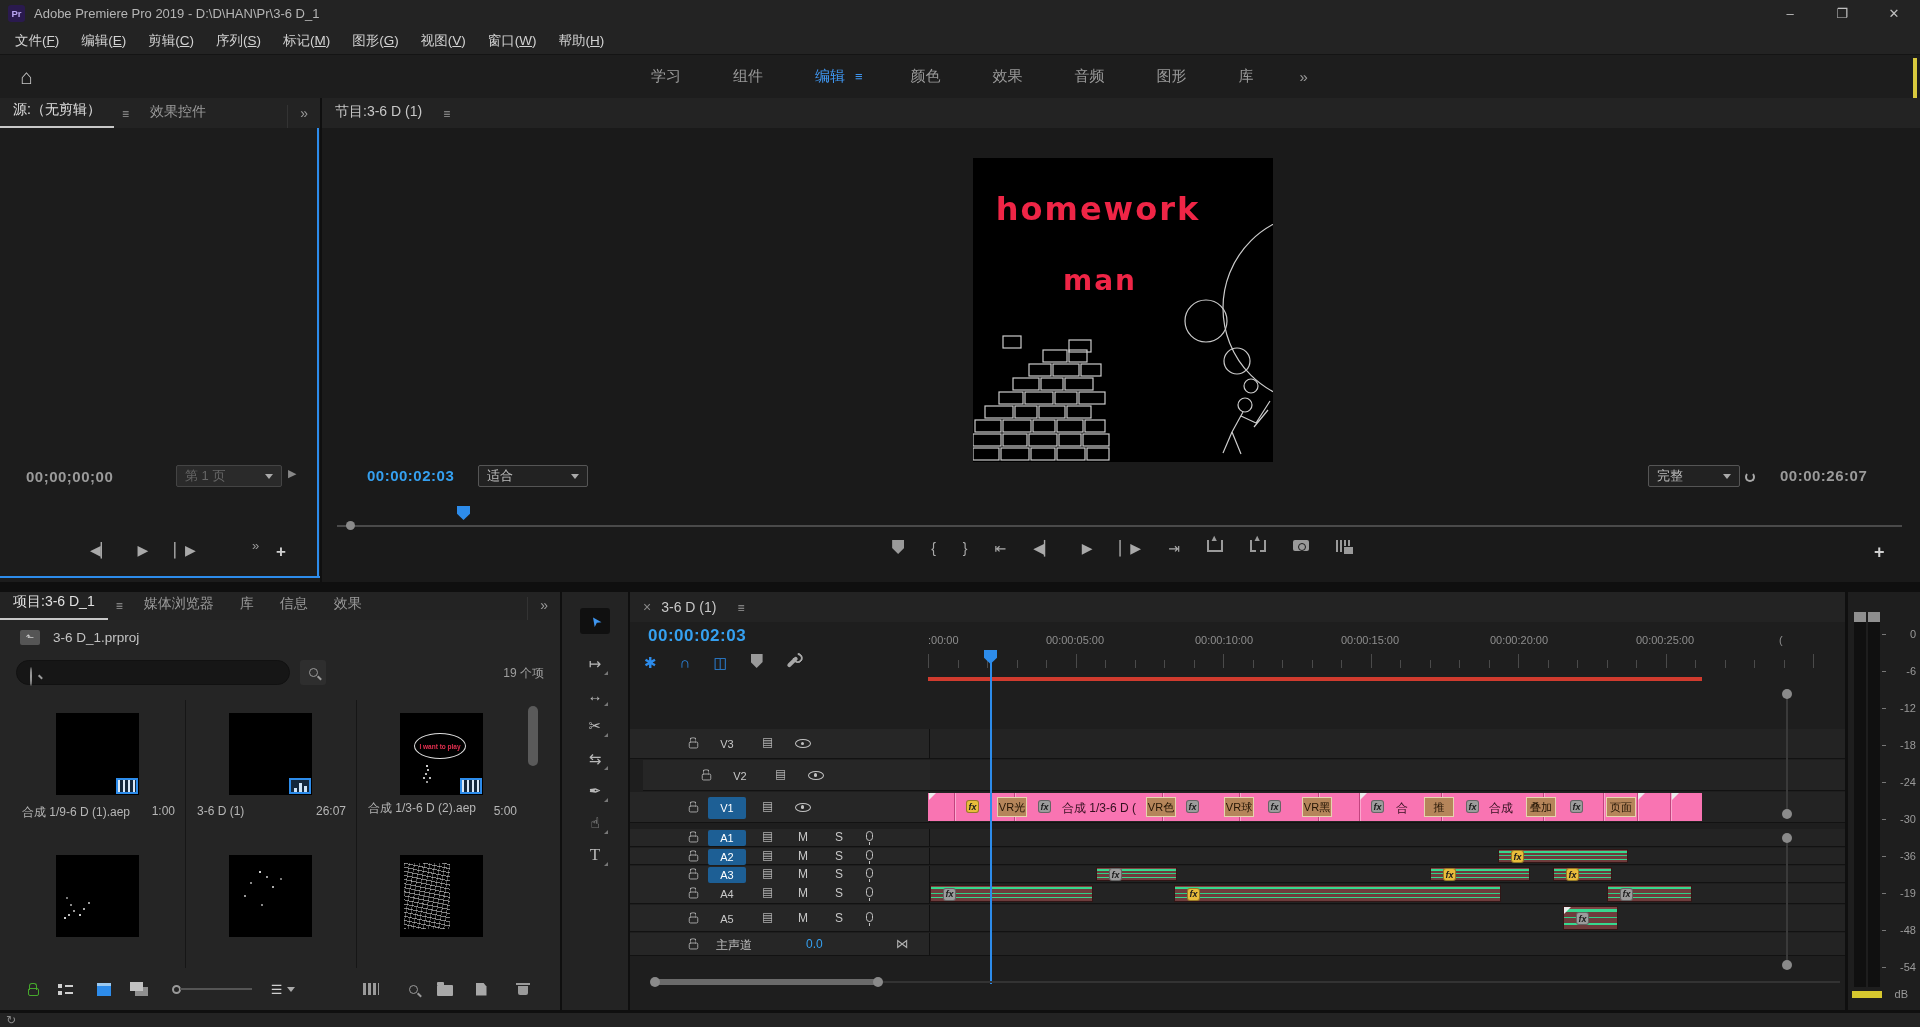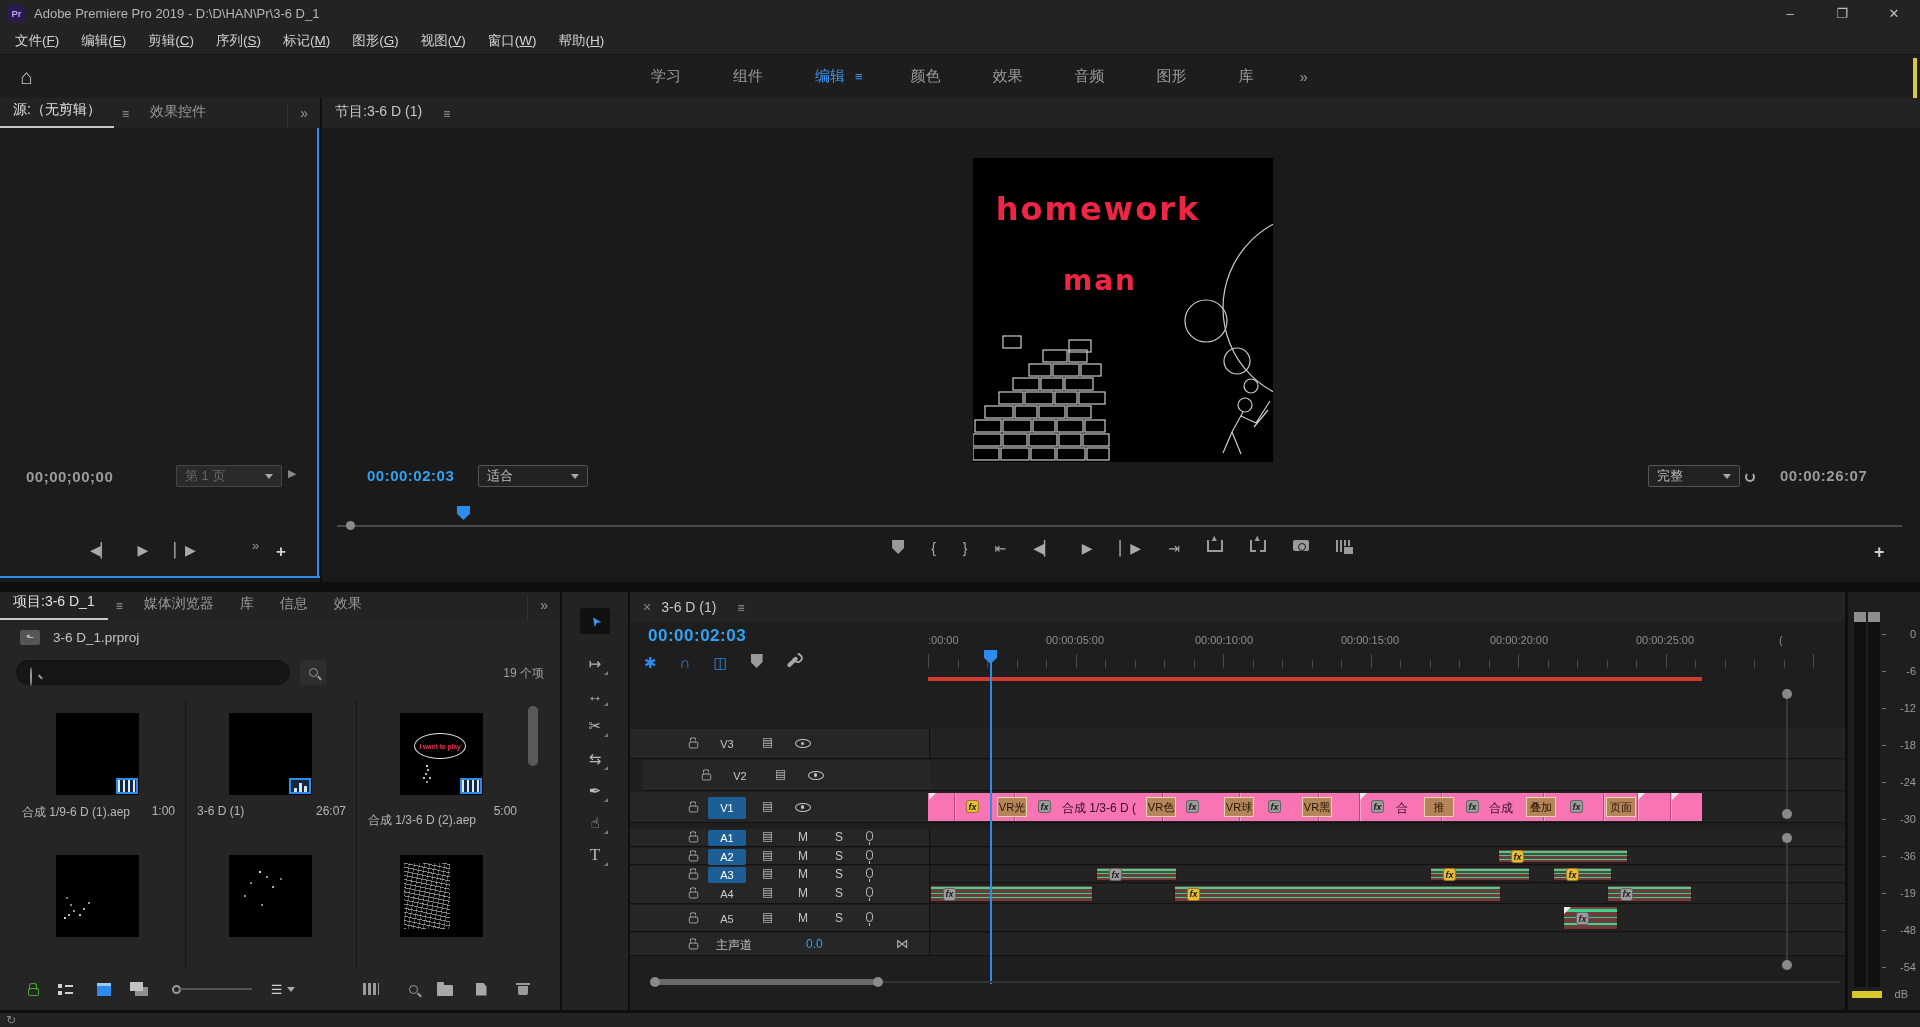--- a/index.html
+++ b/index.html
@@ -290,21 +290,21 @@
 <div class="abs vdiv" style="left: 185px; top: 108px; width: 1px; height: 268px;"></div><div class="abs vdiv" style="left: 356px; top: 108px; width: 1px; height: 268px;"></div><div class="abs thumb" style="left: 56px; top: 121px; width: 83px; height: 82px;">
       <span class="badge"></span>
     </div><div class="abs item-label" style="left: 22px; top: 212px; width: 113px; height: 16px;">合成 1/9-6 D (1).aep</div><div class="abs item-dur" style="left: 129px; top: 212px; width: 46px; height: 16px;">1:00</div><div class="abs thumb" style="left: 229px; top: 121px; width: 83px; height: 82px;">
       <span class="badge seq"></span>
     </div><div class="abs item-label" style="left: 197px; top: 212px; width: 109px; height: 16px;">3-6 D (1)</div><div class="abs item-dur" style="left: 300px; top: 212px; width: 46px; height: 16px;">26:07</div><div class="abs thumb" style="left: 400px; top: 121px; width: 83px; height: 82px;">
       <span class="badge"></span>
       <div class="abs bubble" style="left: 14px; top: 20px; width: 52px; height: 26px;">
         <span class="bubtxt">I want to play</span>
       </div>
       <div class="abs sp" style="left: 26px; top: 52px; width: 2px; height: 2px; box-shadow: rgb(187, 187, 187) 1px 4px 0px, rgb(187, 187, 187) -1px 8px 0px, rgb(187, 187, 187) 3px 12px 0px, rgb(187, 187, 187) -3px 12px 0px, rgb(153, 153, 153) 0px 16px 0px;"></div>
-    </div><div class="abs item-label" style="left: 368px; top: 220px; width: 109px; height: 16px;">合成 1/3-6 D (2).aep</div><div class="abs item-dur" style="left: 471px; top: 212px; width: 46px; height: 16px;">5:00</div><div class="abs thumb" style="left: 56px; top: 263px; width: 83px; height: 82px;">
+    </div><div class="abs item-label" style="left: 368px; top: 208px; width: 109px; height: 16px;">合成 1/3-6 D (2).aep</div><div class="abs item-dur" style="left: 471px; top: 212px; width: 46px; height: 16px;">5:00</div><div class="abs thumb" style="left: 56px; top: 263px; width: 83px; height: 82px;">
       <div class="abs sp" style="left: 8px; top: 62px; width: 2px; height: 2px; box-shadow: rgb(187, 187, 187) 4px -3px 0px, rgb(153, 153, 153) 9px -7px 0px, rgb(204, 204, 204) 15px -3px 0px, rgb(136, 136, 136) 6px -13px 0px, rgb(170, 170, 170) 19px -9px 0px, rgb(119, 119, 119) 2px -20px 0px, rgb(153, 153, 153) 24px -15px 0px;"></div>
     </div><div class="abs thumb" style="left: 229px; top: 263px; width: 83px; height: 82px;">
       <div class="abs sp" style="left: 30px; top: 16px; width: 2px; height: 2px; box-shadow: rgb(153, 153, 153) 7px 5px 0px, rgb(136, 136, 136) -9px 11px 0px, rgb(170, 170, 170) 13px 15px 0px, rgb(119, 119, 119) 21px 7px 0px, rgb(153, 153, 153) -15px 24px 0px, rgb(136, 136, 136) 2px 33px 0px;"></div>
     </div><div class="abs thumb" style="left: 400px; top: 263px; width: 83px; height: 82px;">
       <div class="abs scrib" style="left: 4px; top: 8px; width: 46px; height: 66px;"></div>
     </div><div class="abs pbtn" style="left: 20px; top: 384px; width: 26px; height: 26px;">
       <span class="lock green"></span>
     </div><div class="abs pbtn" style="left: 52px; top: 384px; width: 26px; height: 26px;">
       <span class="i-list"></span>
     </div><div class="abs pbtn" style="left: 91px; top: 384px; width: 26px; height: 26px;">

